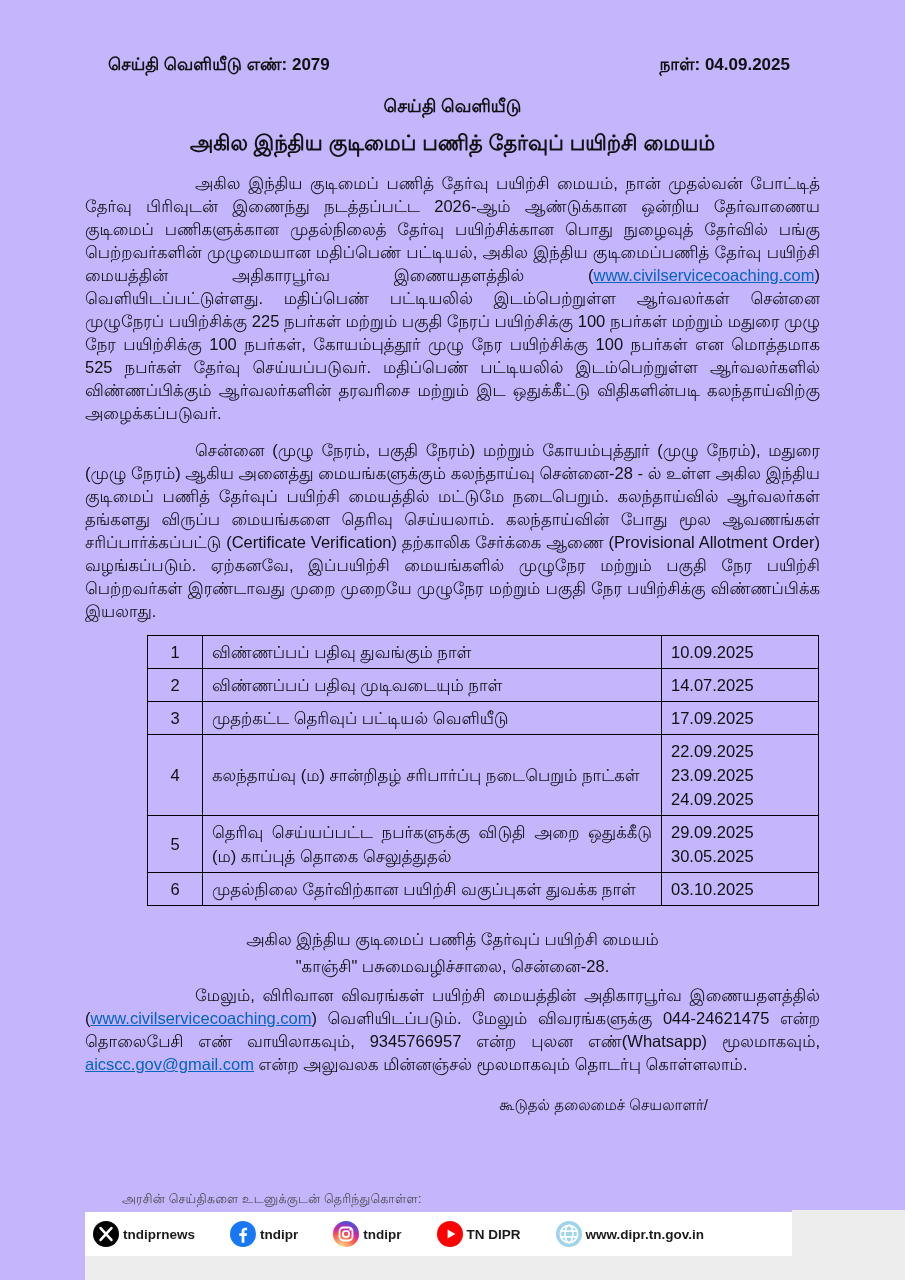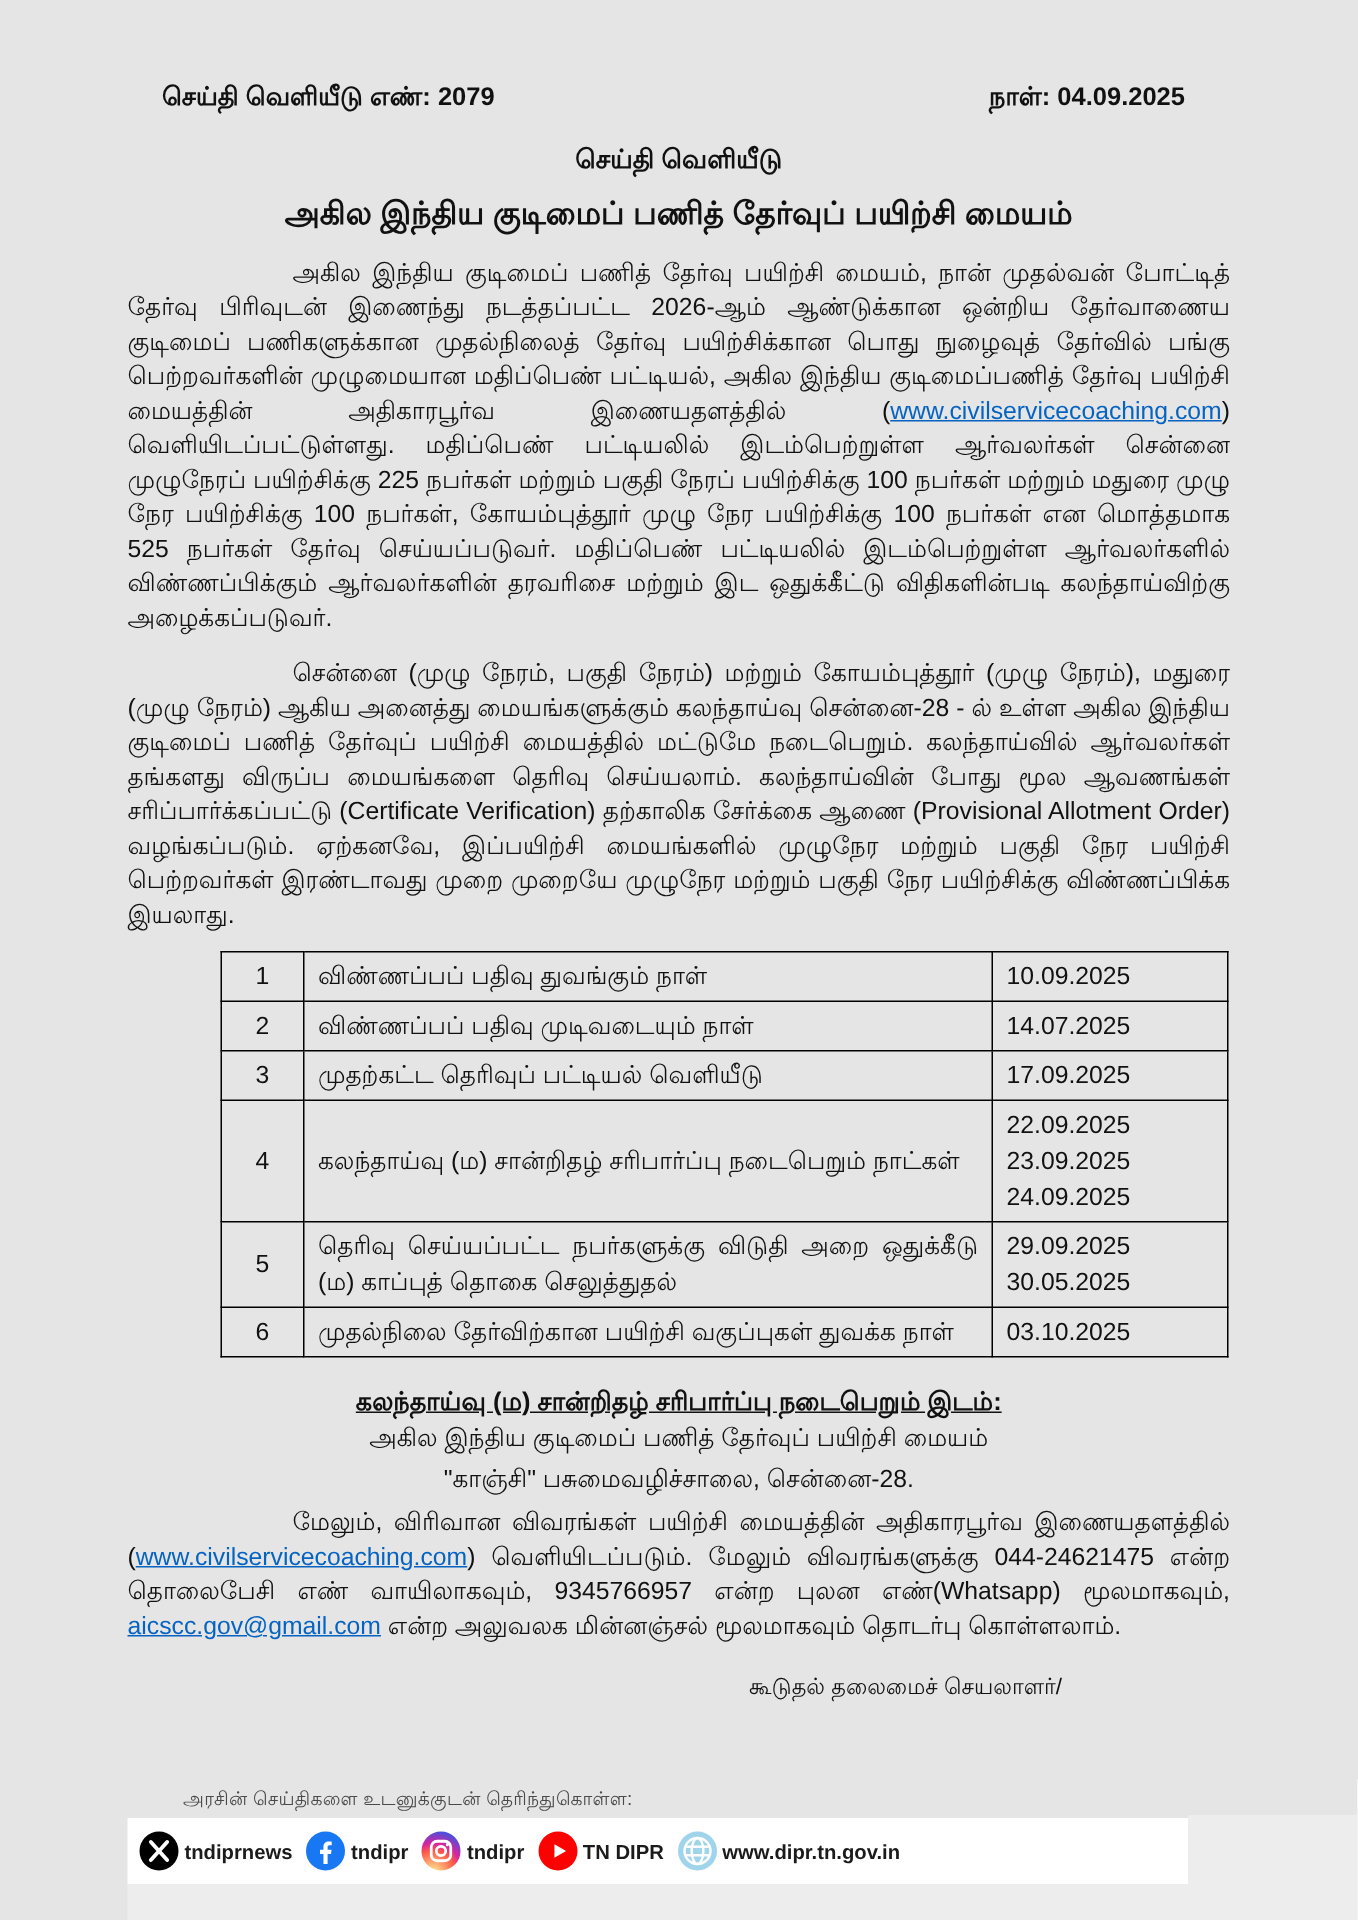--- a/index.html
+++ b/index.html
@@ -1,19 +1,19 @@
 <!DOCTYPE html>
 <html><head>
 <meta charset="utf-8">
 <style>
   html,body{margin:0;padding:0;background:#fff;}
   .page{
     position:relative;
     width:905px;height:1280px;
-    background:#e5e5e5;
+    background:#c4b5fd;
     overflow:hidden;
     color:#111;
     font-family:"Liberation Sans","DejaVu Sans",sans-serif;
   }
   
   .top-row{
     display:flex;justify-content:space-between;
     margin:55px 115px 0 108px;
     font-size:17px;font-weight:700;
   }
@@ -72,21 +72,21 @@
   .tagline{
     position:absolute;left:122px;top:1192px;
     font-size:12.5px;color:#4a4a4a;letter-spacing:.2px;
   }
   .gray-right{position:absolute;left:792px;top:1210px;width:113px;height:48px;background:#ededed;}
   .gray-bottom{position:absolute;left:85px;top:1256px;width:820px;height:24px;background:#ededed;}
   .social-strip{
     position:absolute;left:85px;top:1212px;width:707px;height:44px;
     background:#ffffff;
     display:flex;align-items:center;
-    padding-left:8px;box-sizing:border-box;
+    padding-left:8px;box-sizing:border-box;gap:26px;
   }
   .social-item{display:flex;align-items:center;margin-right:9px;}
   .badge{width:26px;height:26px;border-radius:50%;display:flex;align-items:center;justify-content:center;flex:0 0 auto;}
   .social-label{font-size:13.5px;font-weight:700;color:#1b1b1b;margin-left:4px;white-space:nowrap;}
   .social-label.small{font-size:11.5px;}
   .badge.x{background:#000;}
   .badge.fb{background:#1877F2;}
   .badge.ig{background:radial-gradient(circle at 30% 107%,#fdf497 0%,#fd5949 45%,#d6249f 60%,#285AEB 90%);}
   .badge.yt{background:#FF0000;}
   .badge.gl{background:#9fd4ea;}
@@ -155,21 +155,20 @@
           <td class="c-no">6</td>
           <td class="c-desc">முதல்நிலை தேர்விற்கான பயிற்சி வகுப்புகள் துவக்க நாள்</td>
           <td class="c-date">
               <div>03.10.2025</div>
             </td>
         </tr>
       </tbody>
     </table>
 
     <div class="venue">
-      <div class="venue-heading">கலந்தாய்வு (ம) சான்றிதழ் சரிபார்ப்பு நடைபெறும் இடம்:</div>
       <div class="venue-line">அகில இந்திய குடிமைப் பணித் தேர்வுப் பயிற்சி மையம்</div>
       <div class="venue-line">"காஞ்சி" பசுமைவழிச்சாலை, சென்னை-28.</div>
     </div>
 
     <p class="para" style="margin-top:4px;"><span>மேலும், விரிவான விவரங்கள் பயிற்சி மையத்தின் அதிகாரபூர்வ இணையதளத்தில் (</span><a class="doc-link" href="#">www.civilservicecoaching.com</a><span>) வெளியிடப்படும். மேலும் விவரங்களுக்கு 044-24621475 என்ற தொலைபேசி எண் வாயிலாகவும், 9345766957 என்ற புலன எண்(Whatsapp) மூலமாகவும், </span><a class="doc-link" href="#">aicscc.gov@gmail.com</a><span> என்ற அலுவலக மின்னஞ்சல் மூலமாகவும் தொடர்பு கொள்ளலாம்.</span></p>
 
     <div class="signature-wrap">
       <div class="signature">
         <div>கூடுதல் தலைமைச் செயலாளர்/</div>
       </div>

